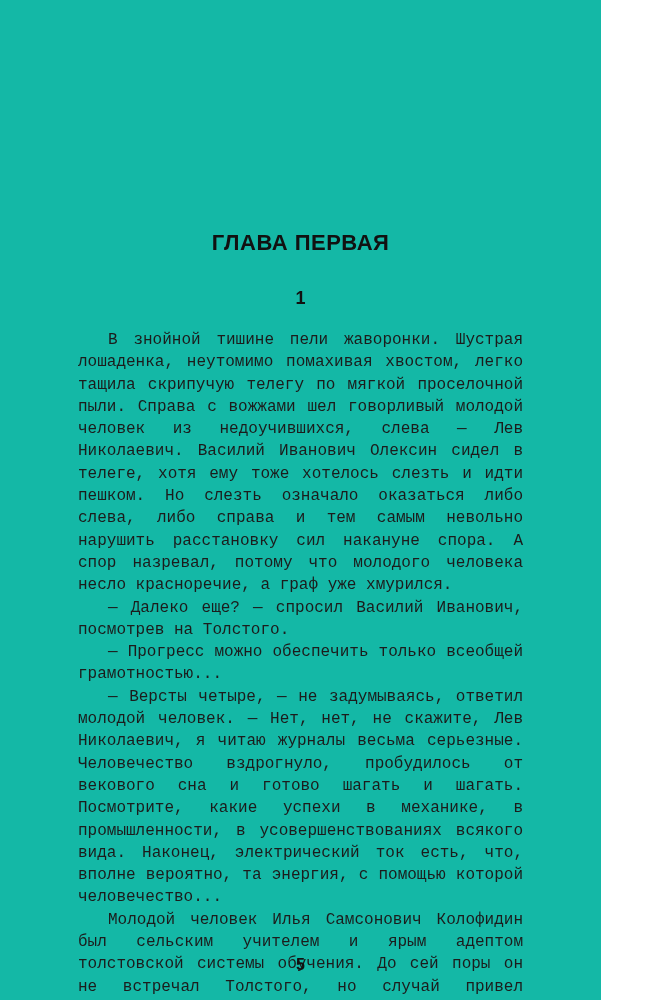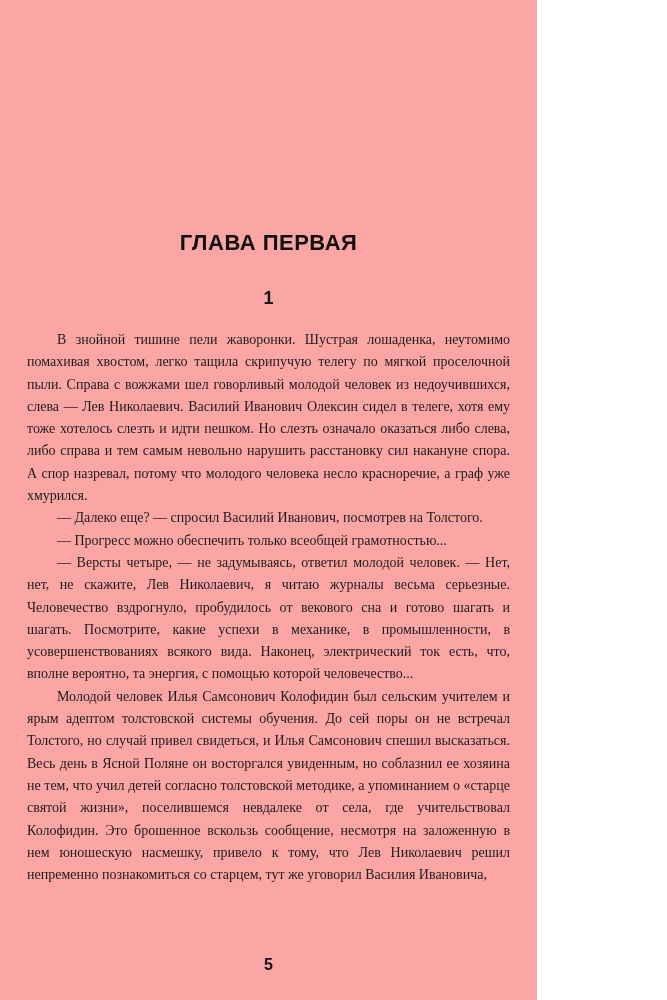--- a/index.html
+++ b/index.html
@@ -11,24 +11,24 @@
   body {
     width: 667px;
     height: 1000px;
     font-family: "Liberation Serif", serif;
     color: #1c1c1c;
     overflow: hidden;
   }
 
   .page {
     position: relative;
-    width: 537px;
+    width: 601px;
     height: 1000px;
-    background: #fca5a5;
-    padding: 0 27px;
+    background: #14b8a6;
+    padding: 0 78px;
   }
 
   .chapter-title {
     padding-top: 230px;
     font-family: "Liberation Sans", sans-serif;
     font-weight: 700;
     font-size: 22px;
     letter-spacing: 0.5px;
     text-align: center;
     color: #111111;
@@ -38,26 +38,27 @@
     margin-top: 32px;
     margin-bottom: 20px;
     font-family: "Liberation Sans", sans-serif;
     font-weight: 700;
     font-size: 18px;
     text-align: center;
     color: #111111;
   }
 
   .body-text p {
-    font-size: 14px;
+    font-size: 16px;
     line-height: 22.3px;
     text-align: justify;
     text-indent: 30px;
     color: #1c1c1c;
     hyphens: auto;
+    font-family: Liberation Mono, monospace;
     -webkit-hyphens: auto;
   }
 
   .page-number {
     position: absolute;
     left: 0;
     right: 0;
     bottom: 26px;
     text-align: center;
     font-family: "Liberation Sans", sans-serif;

